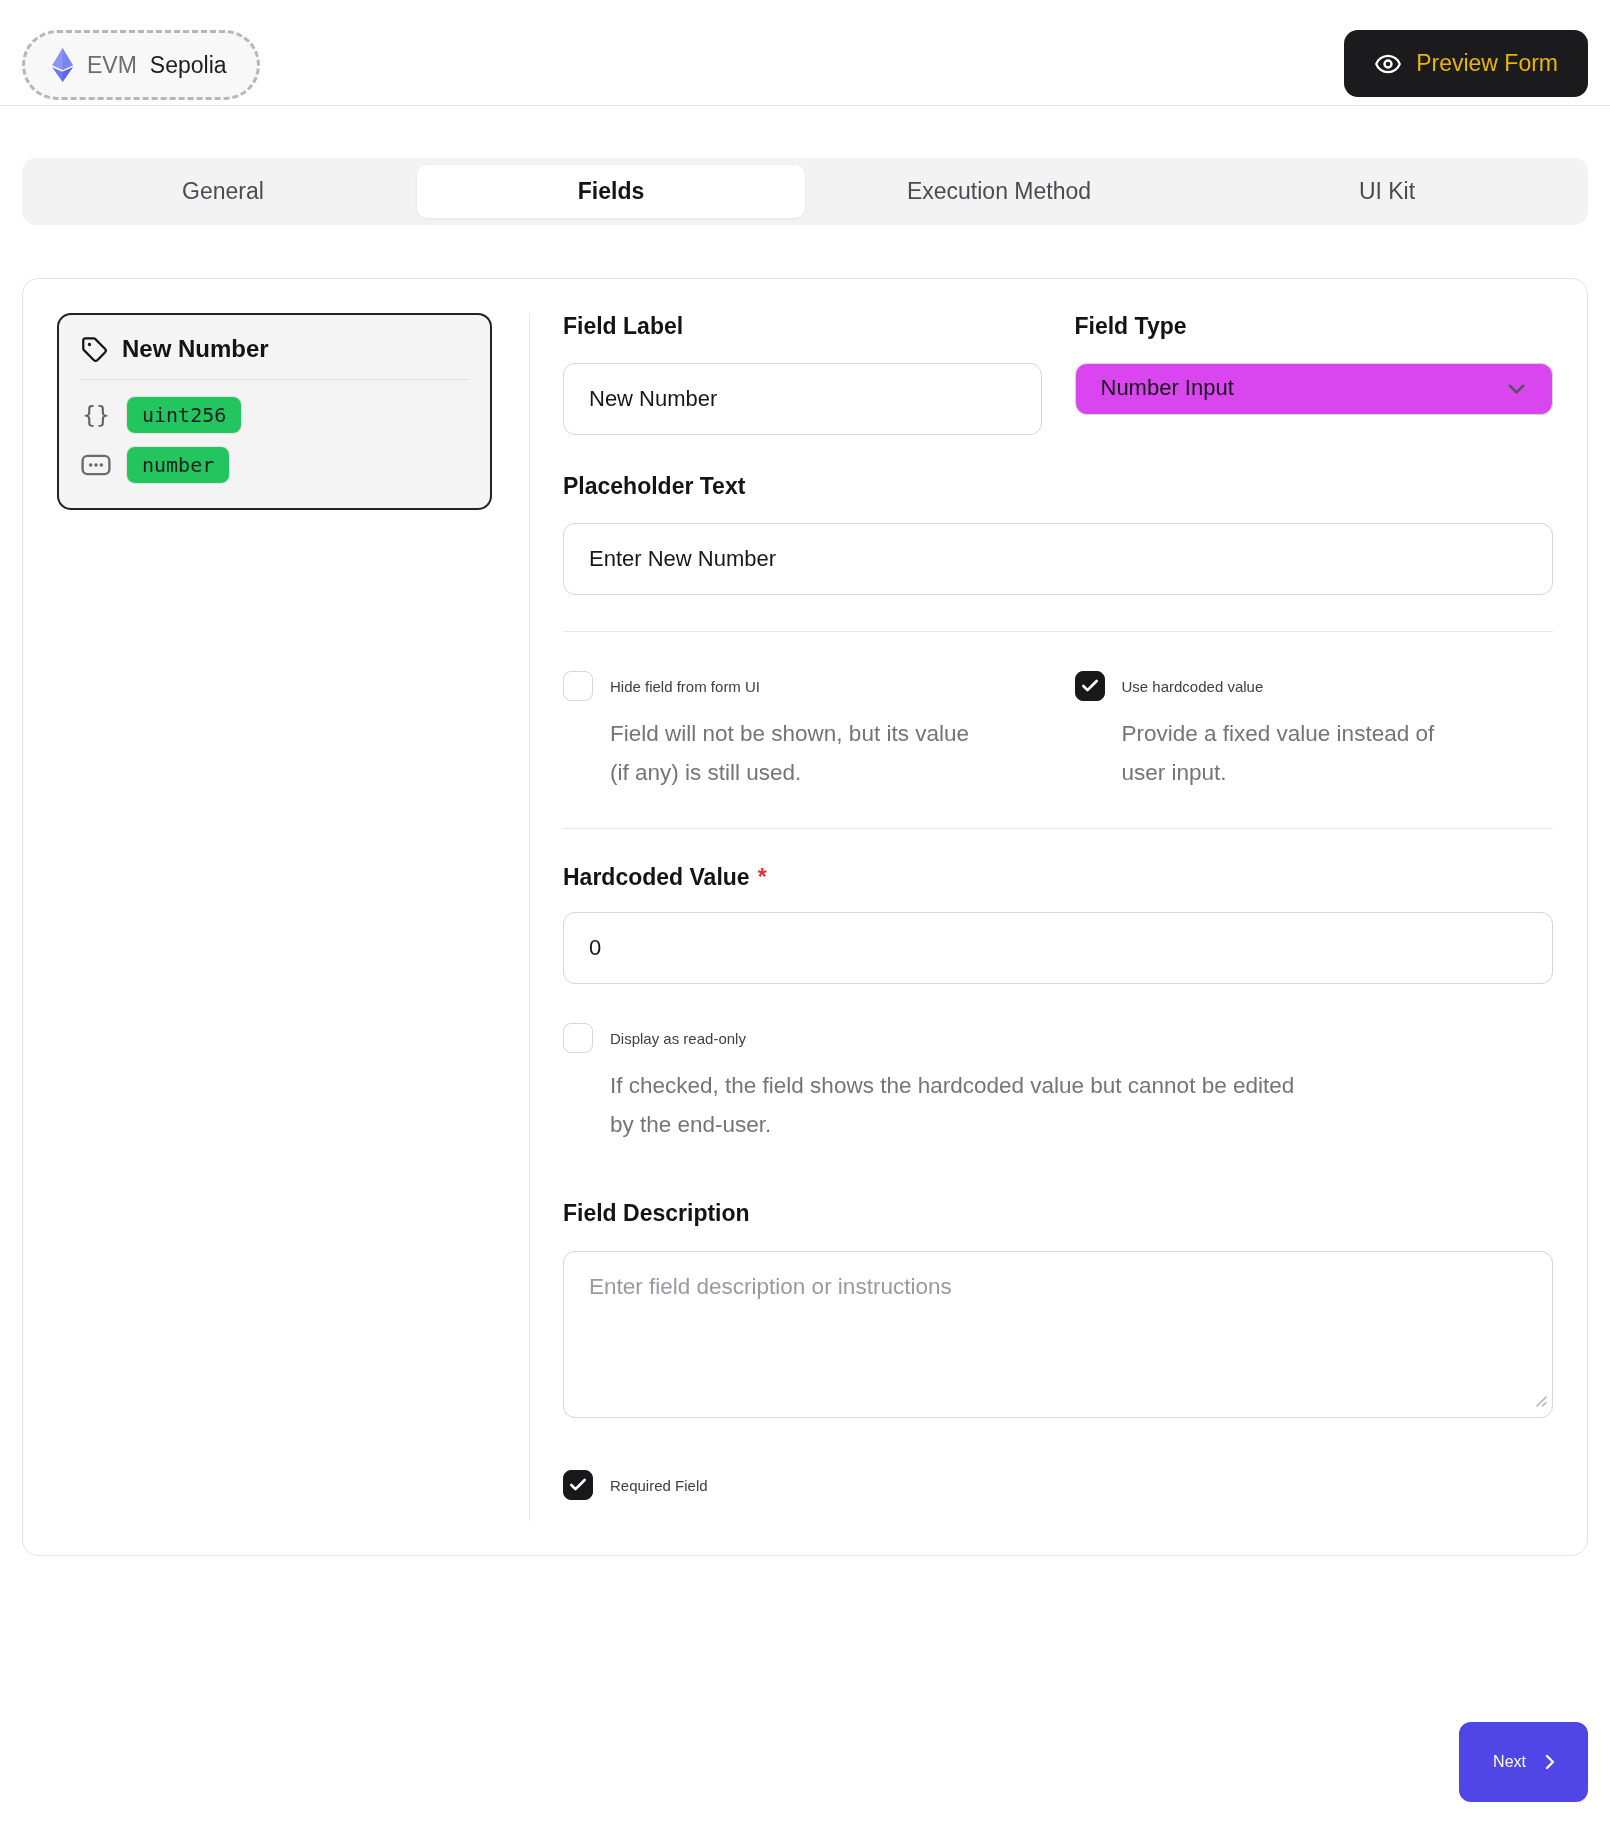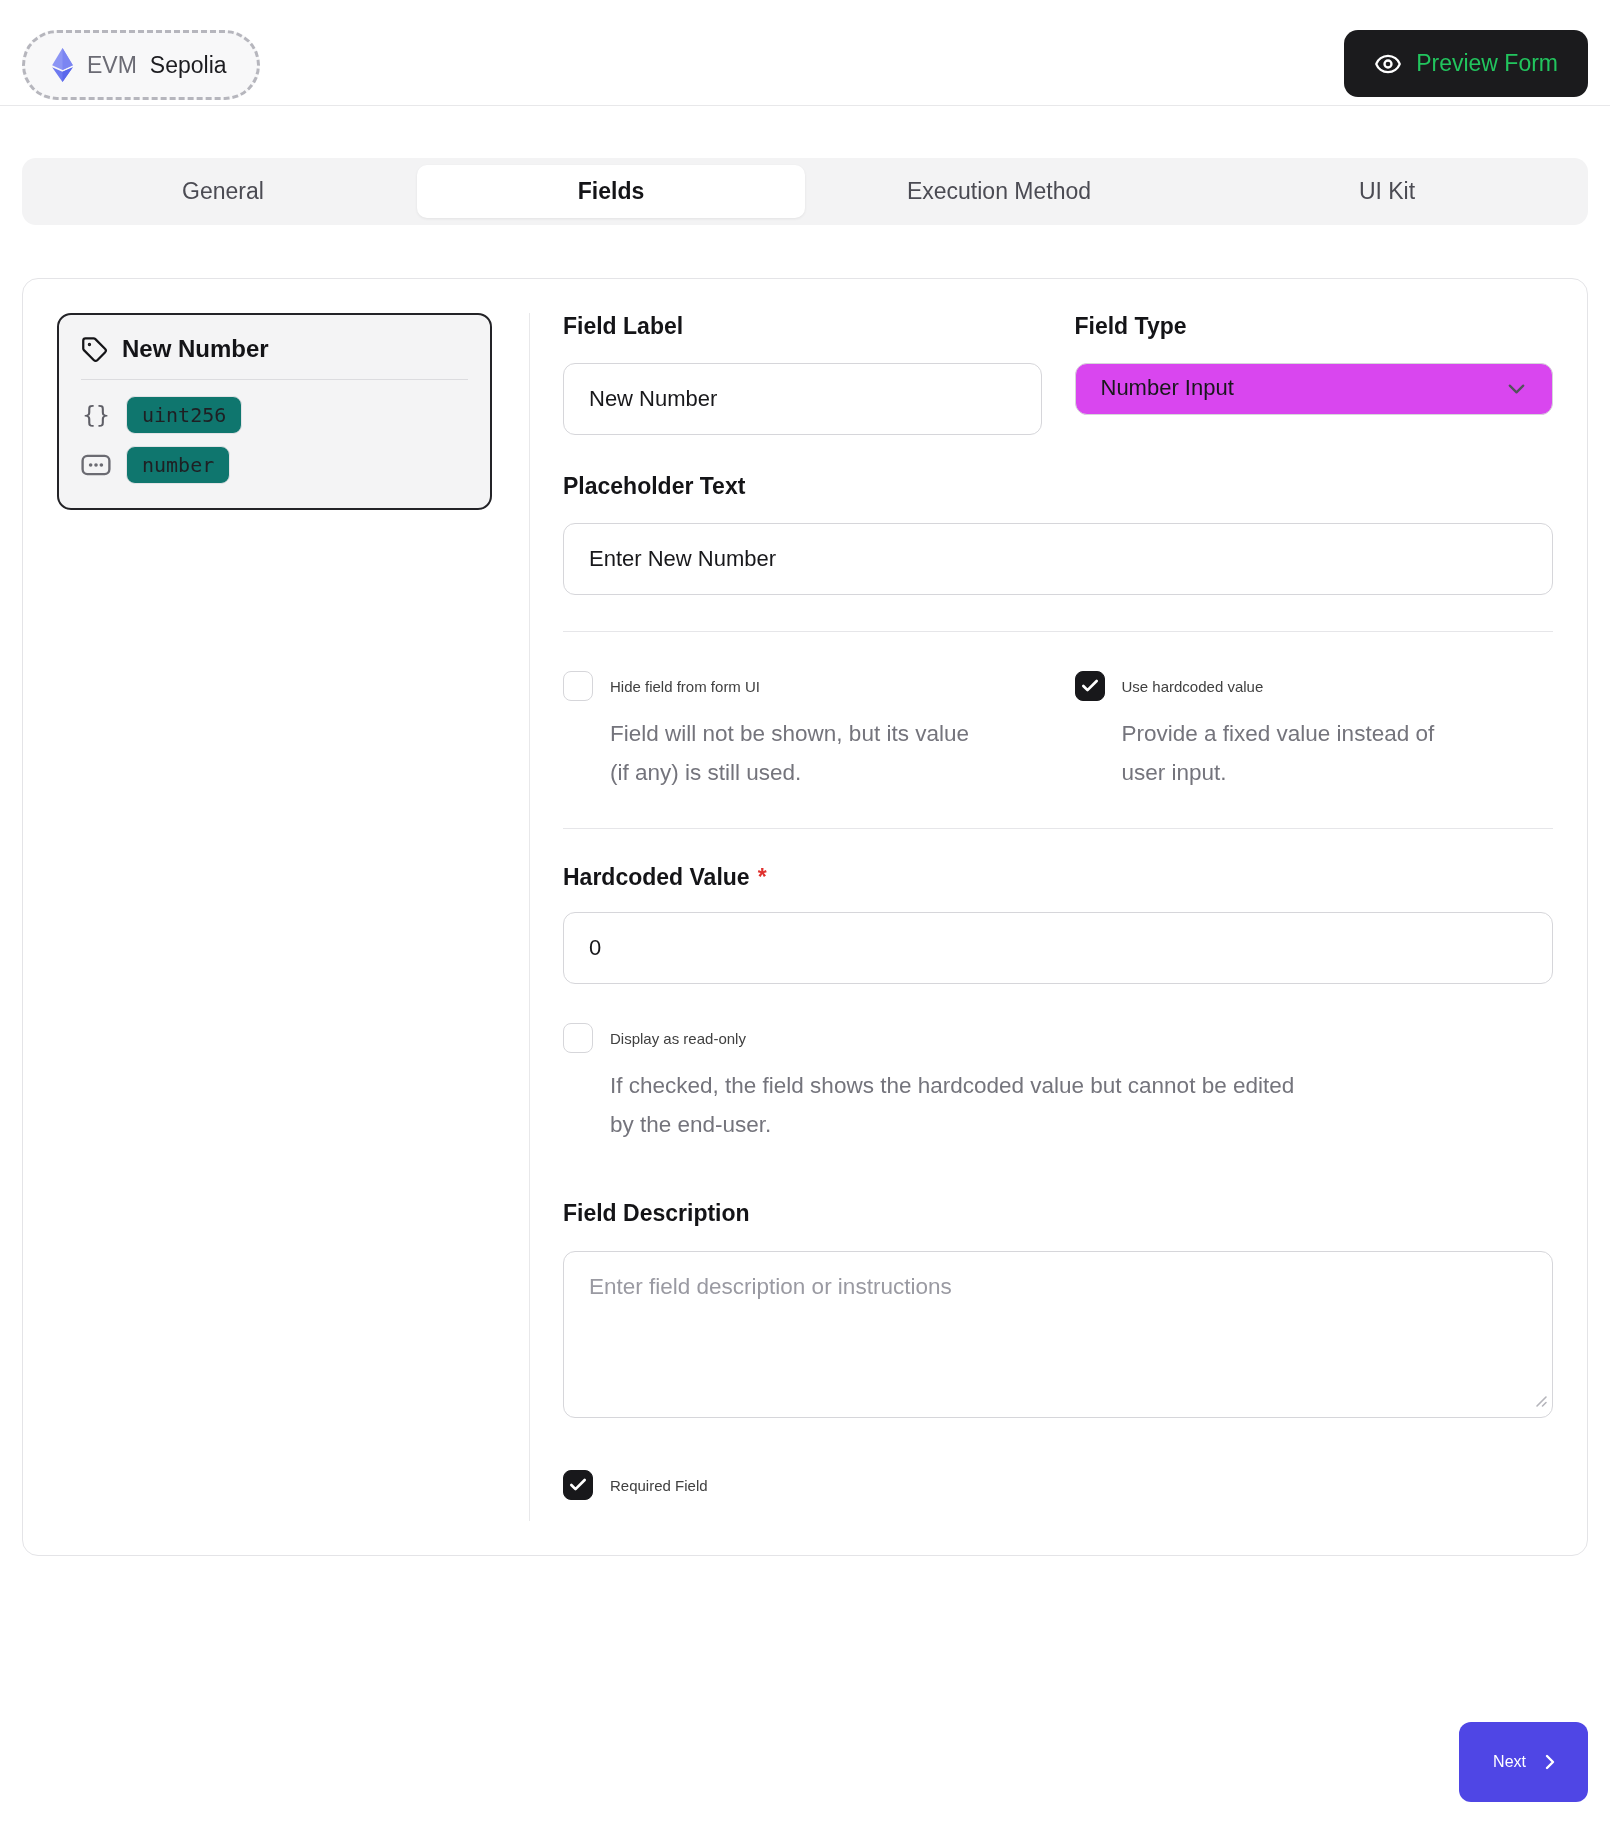--- a/index.html
+++ b/index.html
@@ -35,21 +35,21 @@
   .network-badge .chain { font-size: 23px; color: #6b6b74; }
   .network-badge .network { font-size: 23px; color: #1c1c20; font-weight: 500; }
 
   .preview-btn {
     display: inline-flex;
     align-items: center;
     gap: 14px;
     height: 67px;
     padding: 0 30px;
     background: #1b1b1d;
-    color: #22c55e;
+    color: #eab308;
     border: none;
     border-radius: 14px;
     font-size: 23px;
     font-weight: 500;
     font-family: "Liberation Sans", sans-serif;
     cursor: pointer;
   }
 
   
   .tab-bar {
@@ -128,21 +128,21 @@
     font-size: 23px;
     color: #5e5e66;
     width: 30px;
     display: inline-flex;
     justify-content: center;
   }
   .badge {
     font-family: "DejaVu Sans Mono", monospace;
     font-size: 20px;
     color: #1f1f23;
-    background: #0f766e;
+    background: #22c55e;
     border: 1px solid #e2e2e5;
     border-radius: 9px;
     padding: 6px 15px;
   }
 
   
   .form-grid-2 {
     display: grid;
     grid-template-columns: 1fr 1fr;
     column-gap: 33px;

